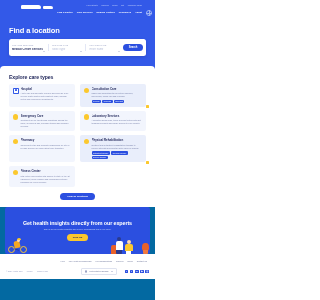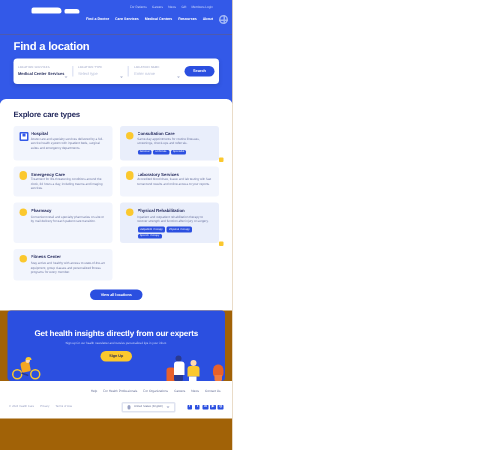--- a/index.html
+++ b/index.html
@@ -4,21 +4,21 @@
 <style>
   *{box-sizing:border-box;margin:0;padding:0;}
   html,body{width:155px;height:300px;overflow:hidden;}
   body{
     font-family:"Liberation Sans", sans-serif;
     background:#ffffff;
     color:#1f2559;
     font-size:3px;
     -webkit-font-smoothing:none;
   }
-  .page{width:155px;height:300px;position:relative;overflow:hidden;background:#a16207;}
+  .page{width:155px;height:300px;position:relative;overflow:hidden;background:#0369a1;}
 
   
   .topnav{
     position:relative;
     background:#3359e8;
     height:23px;
     padding:2px 4px 0 4px;
     overflow:hidden;
   }
   .nav-upper{

